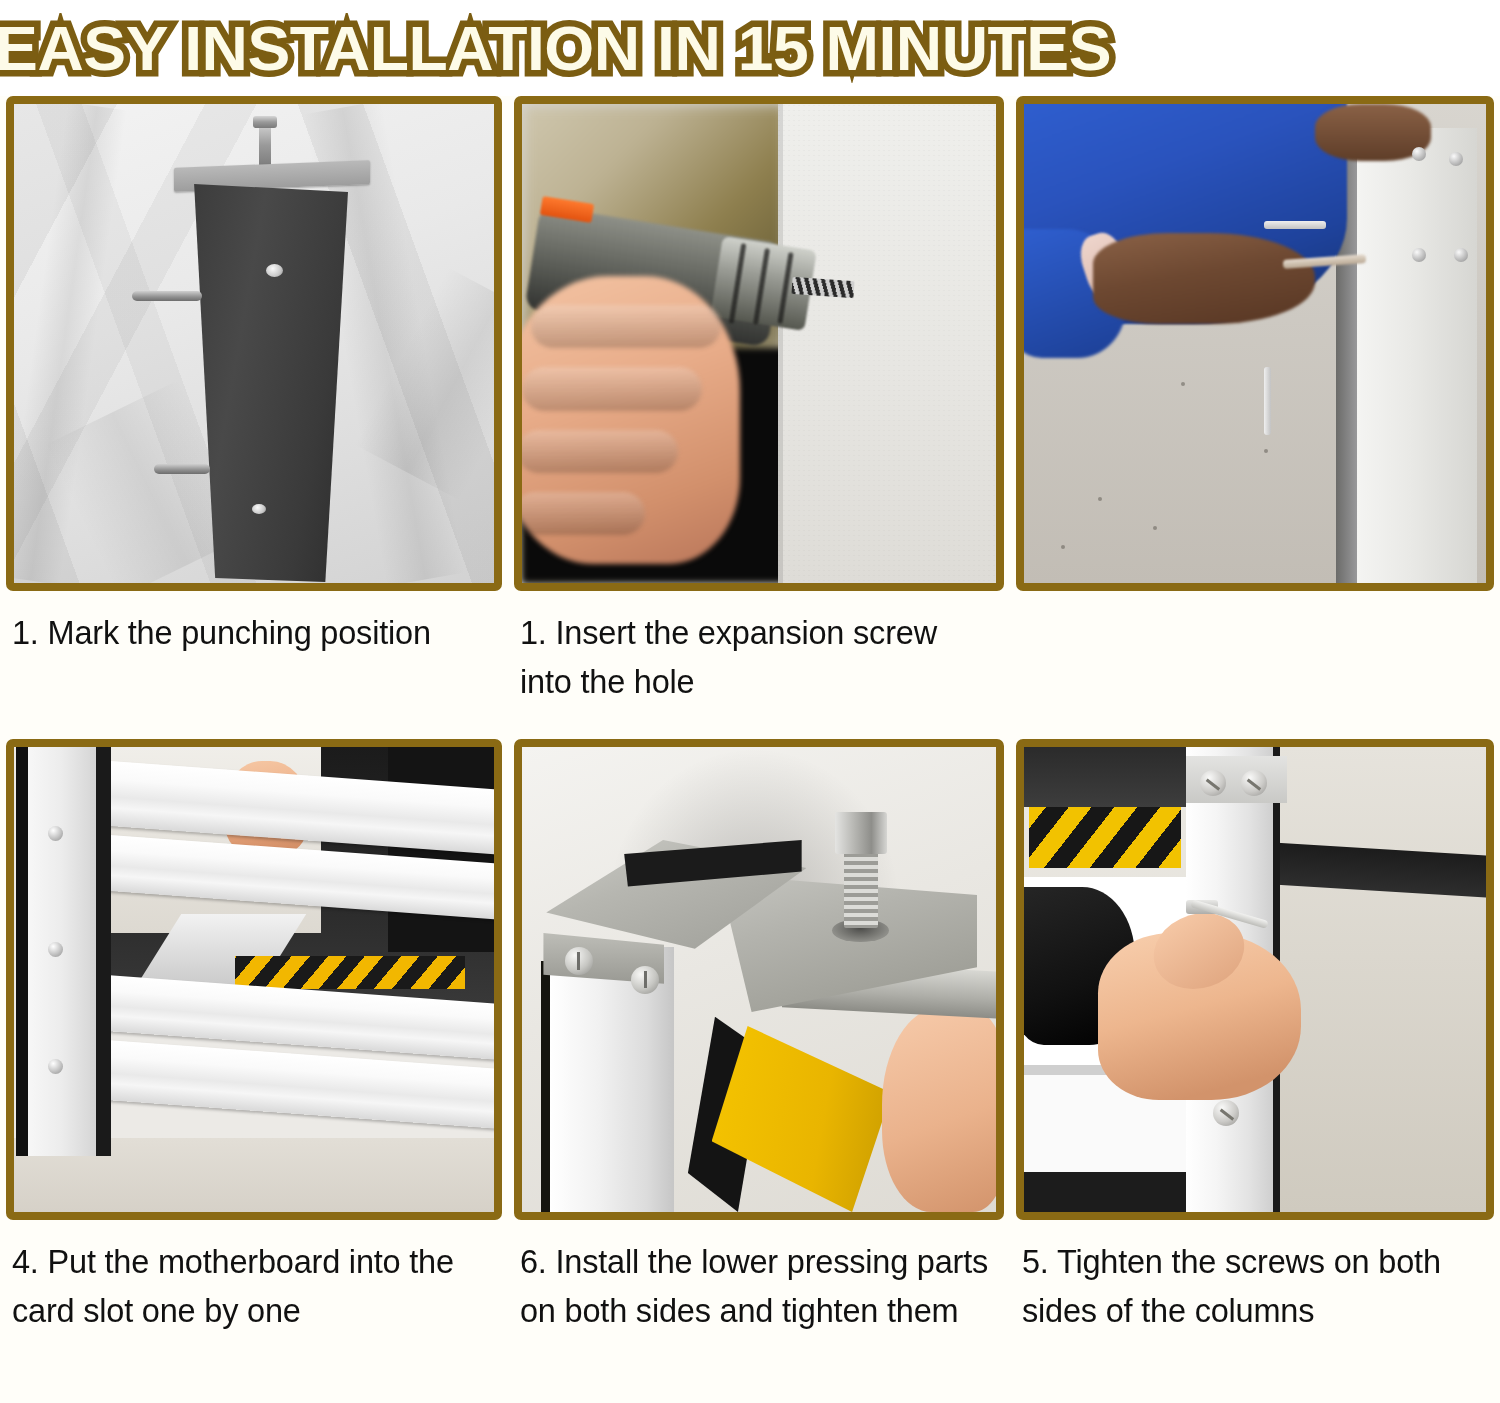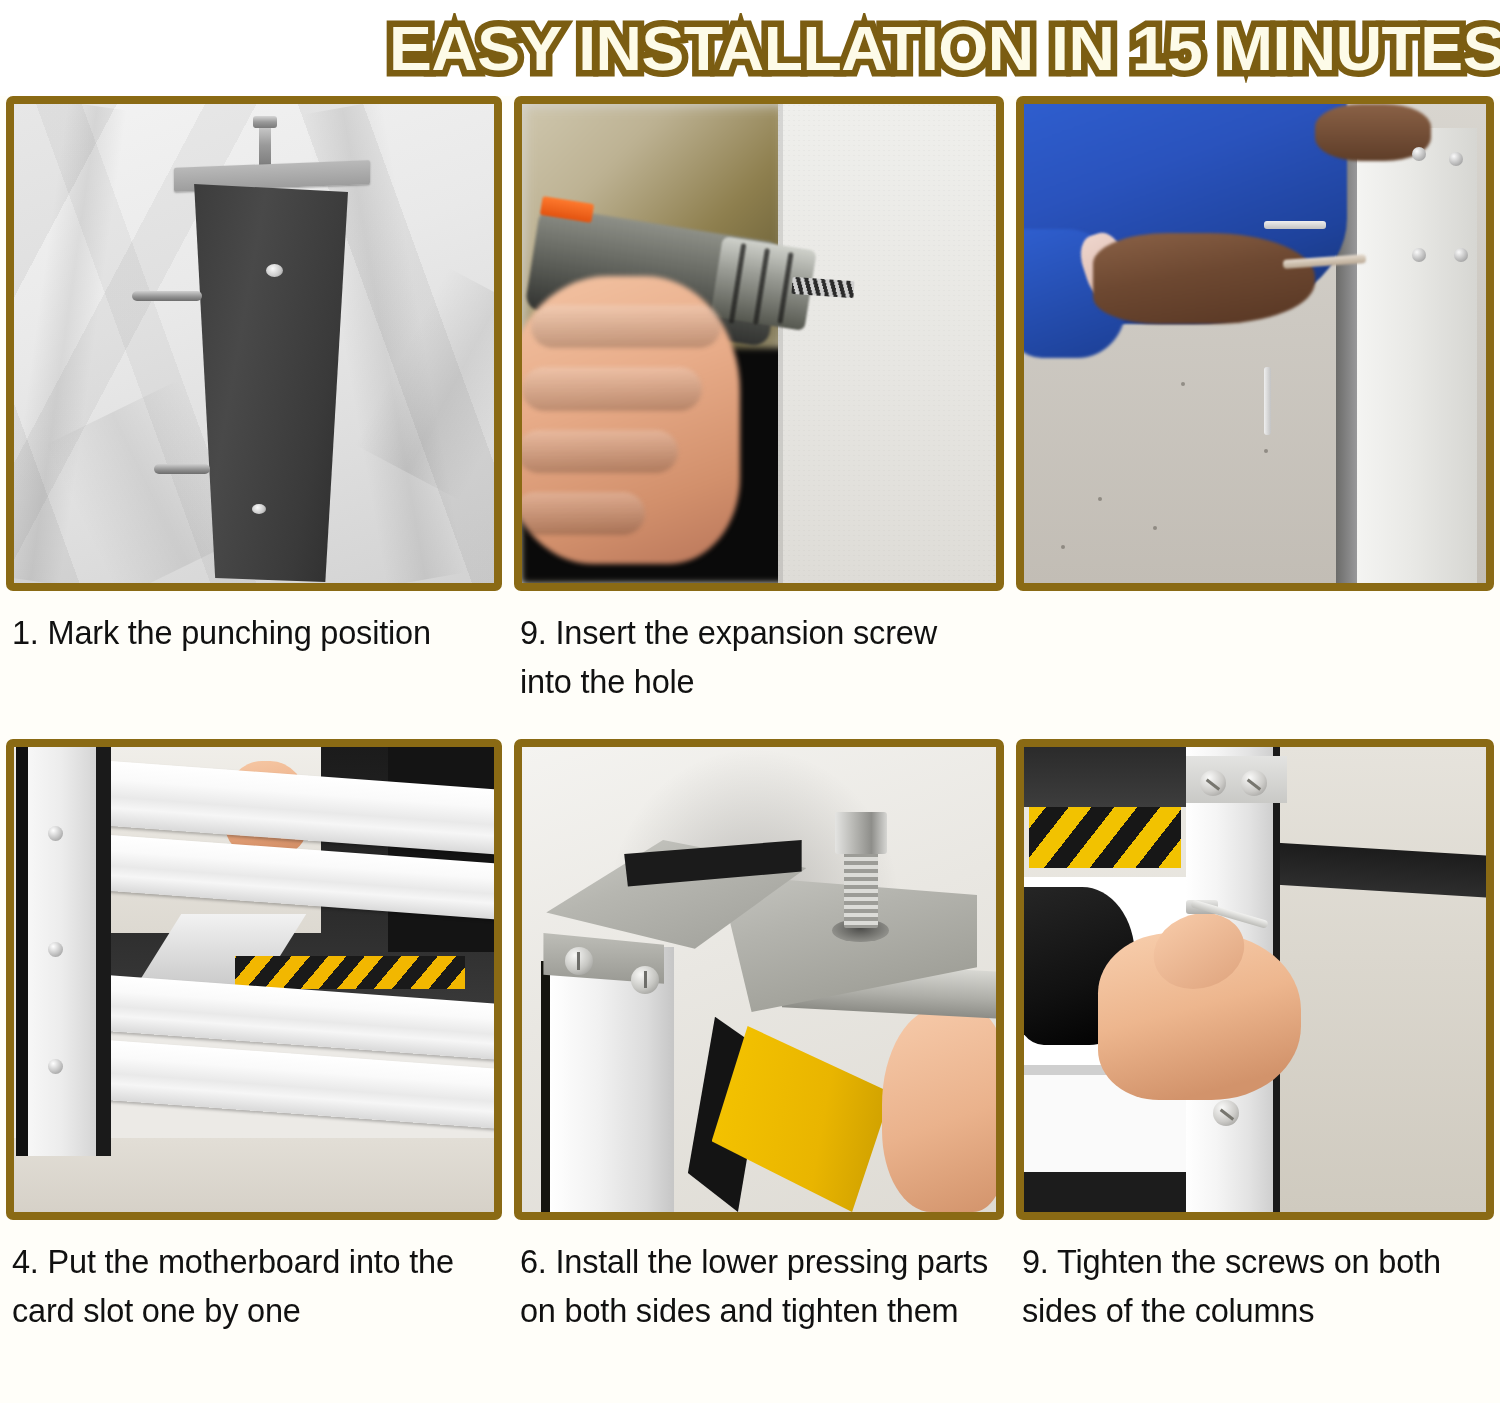--- a/index.html
+++ b/index.html
@@ -15,21 +15,21 @@
     overflow: hidden;
     position: relative;
   }
 
   
   #banner {
     height: 96px;
     width: 100%;
     display: flex;
     align-items: center;
-    justify-content: flex-end;
+    justify-content: flex-start;
     background: #ffffff;
     position: relative;
   }
   #banner-title {
     font-family: "Liberation Sans", sans-serif;
     font-weight: bold;
     font-size: 63px;
     letter-spacing: -0.5px;
     line-height: 1;
     color: #fdfbe8;
@@ -578,21 +578,21 @@
         </div>
       </div>
     </div>
   </div>
 
   <div class="row row1-captions">
     <div class="cell cell-1">
       <div class="caption">1. Mark the punching position</div>
     </div>
     <div class="cell cell-3">
-      <div class="caption">9. Insert the expansion screw into the hole</div>
+      <div class="caption">1. Insert the expansion screw into the hole</div>
     </div>
   </div>
 
   <div class="row">
 
     <div class="cell cell-1">
       <div class="photo-frame r2">
         <div class="photo">
           <div class="p4-bg"></div>
           <div class="p4-backdark"></div>
@@ -669,17 +669,17 @@
   </div>
 
   <div class="row row2-captions">
     <div class="cell cell-1">
       <div class="caption">4. Put the motherboard into the card slot one by one</div>
     </div>
     <div class="cell cell-2">
       <div class="caption">6. Install the lower pressing parts on both sides and tighten them</div>
     </div>
     <div class="cell cell-3">
-      <div class="caption">9. Tighten the screws on both sides of the columns</div>
+      <div class="caption">5. Tighten the screws on both sides of the columns</div>
     </div>
   </div>
 
 </div>
 
 </body></html>

